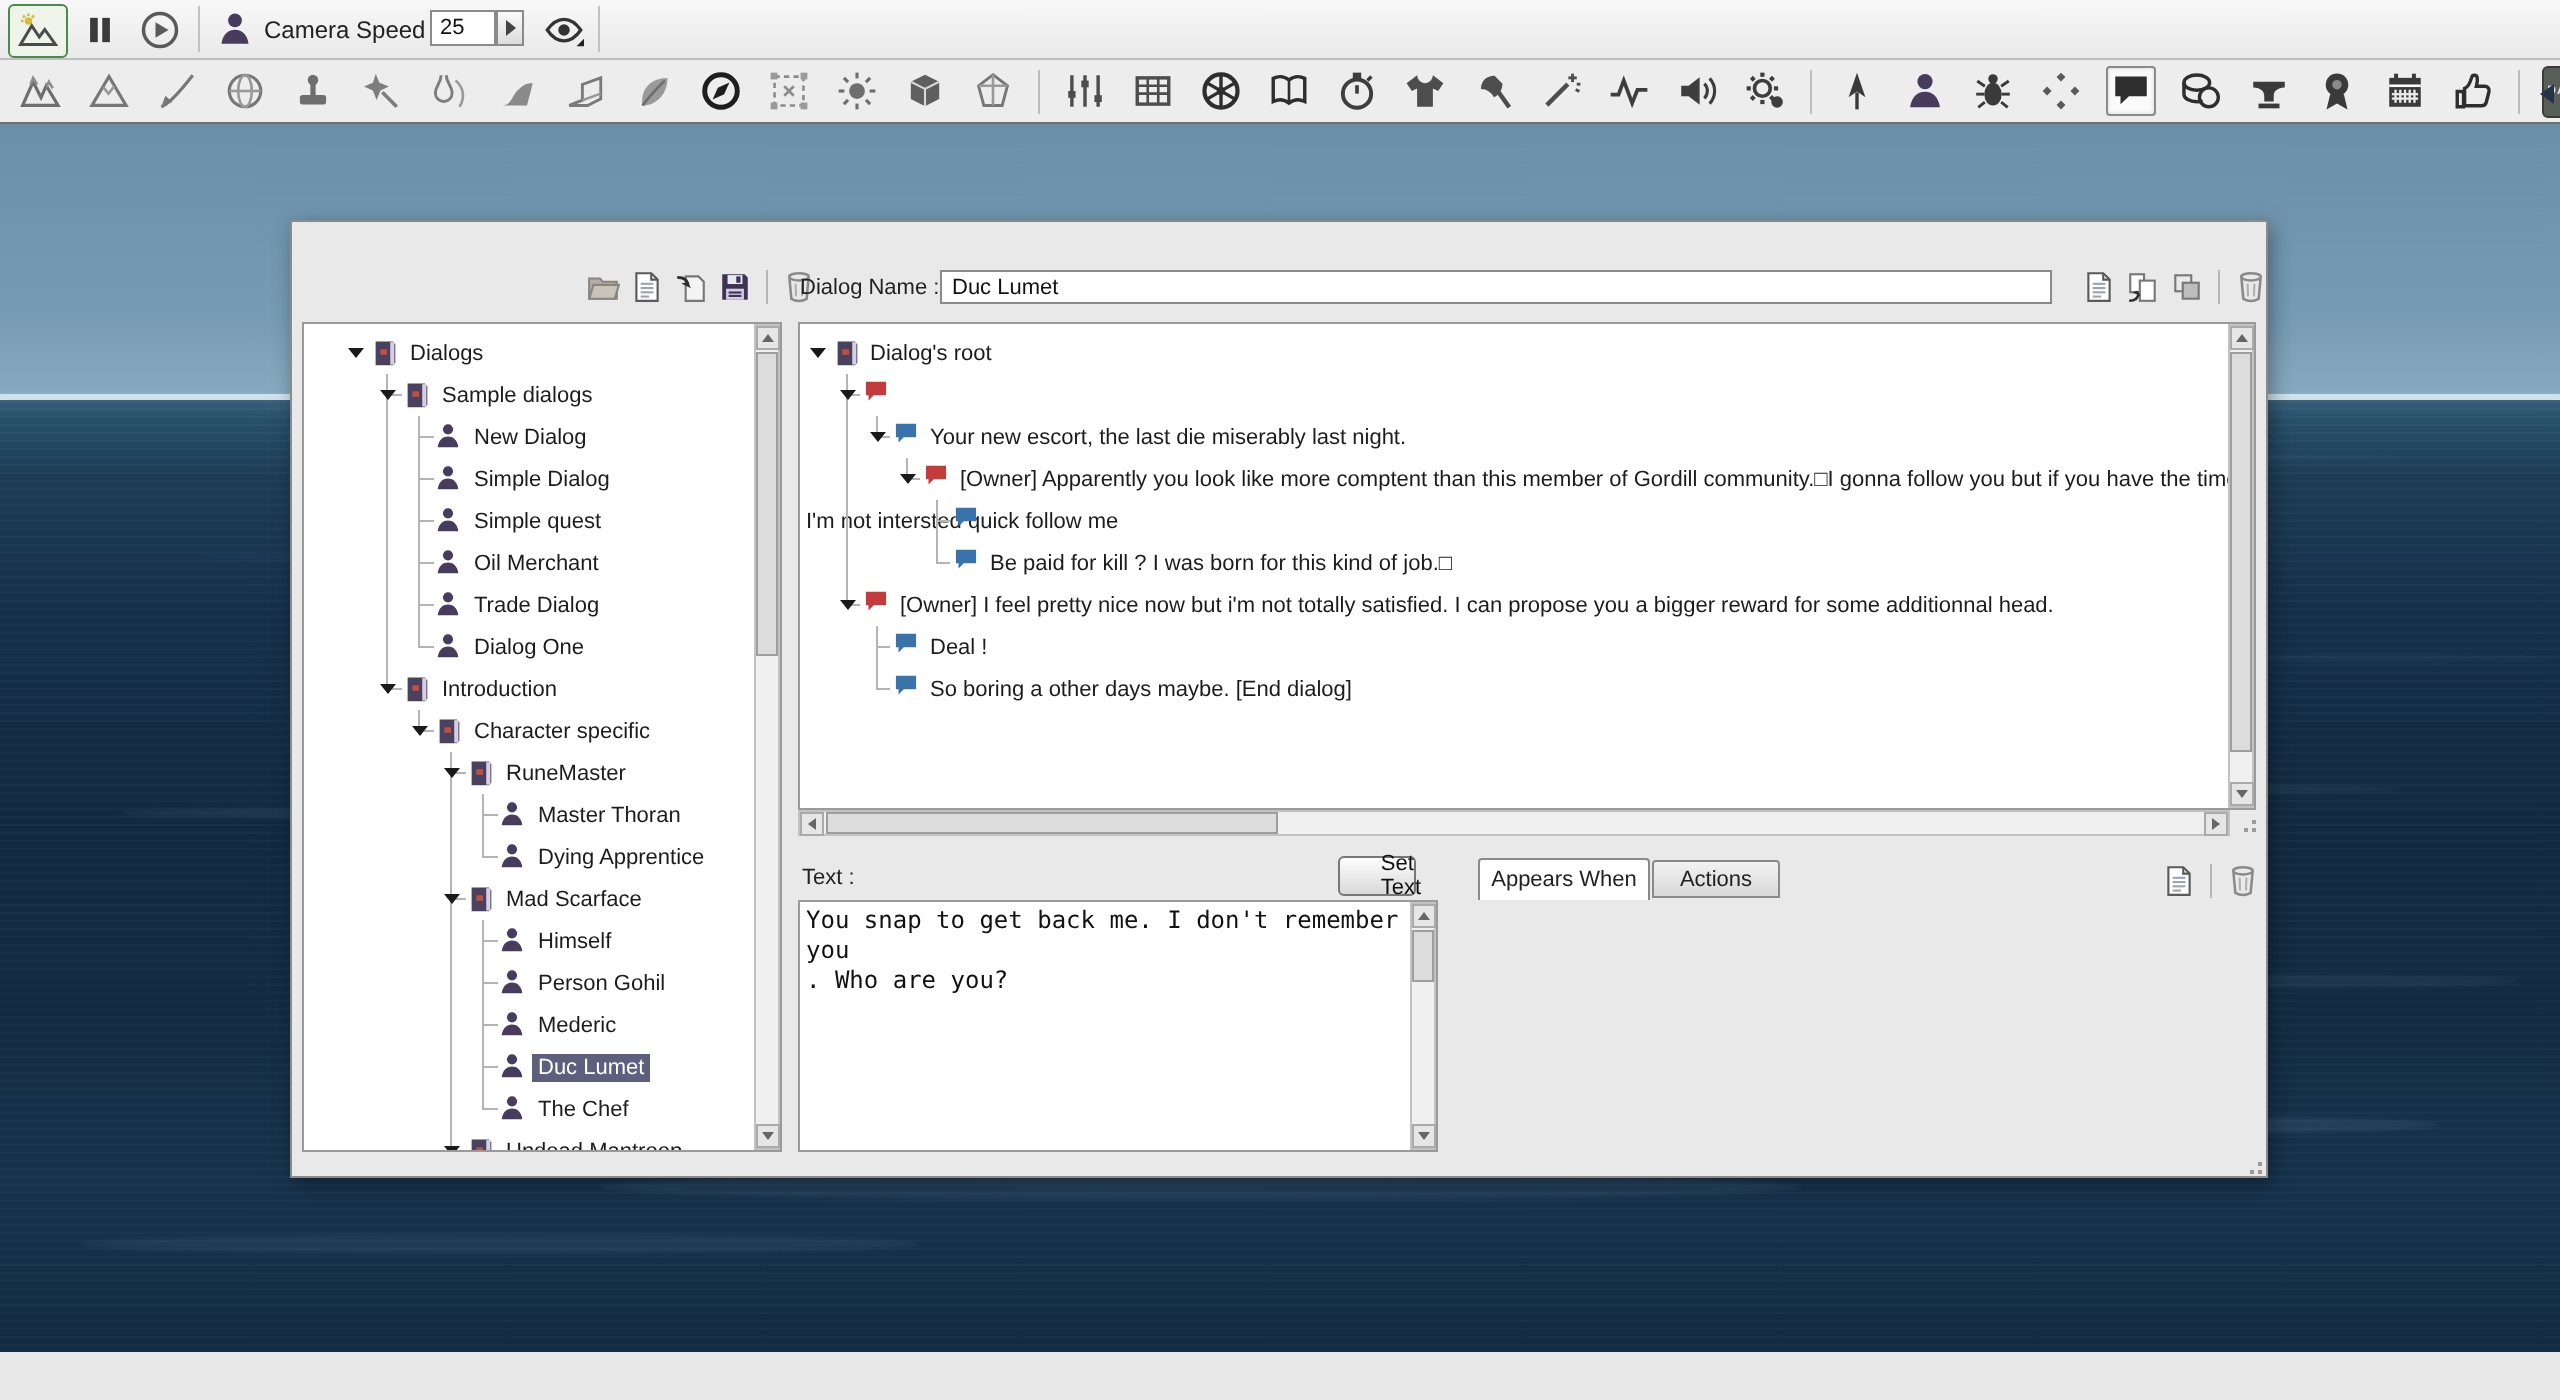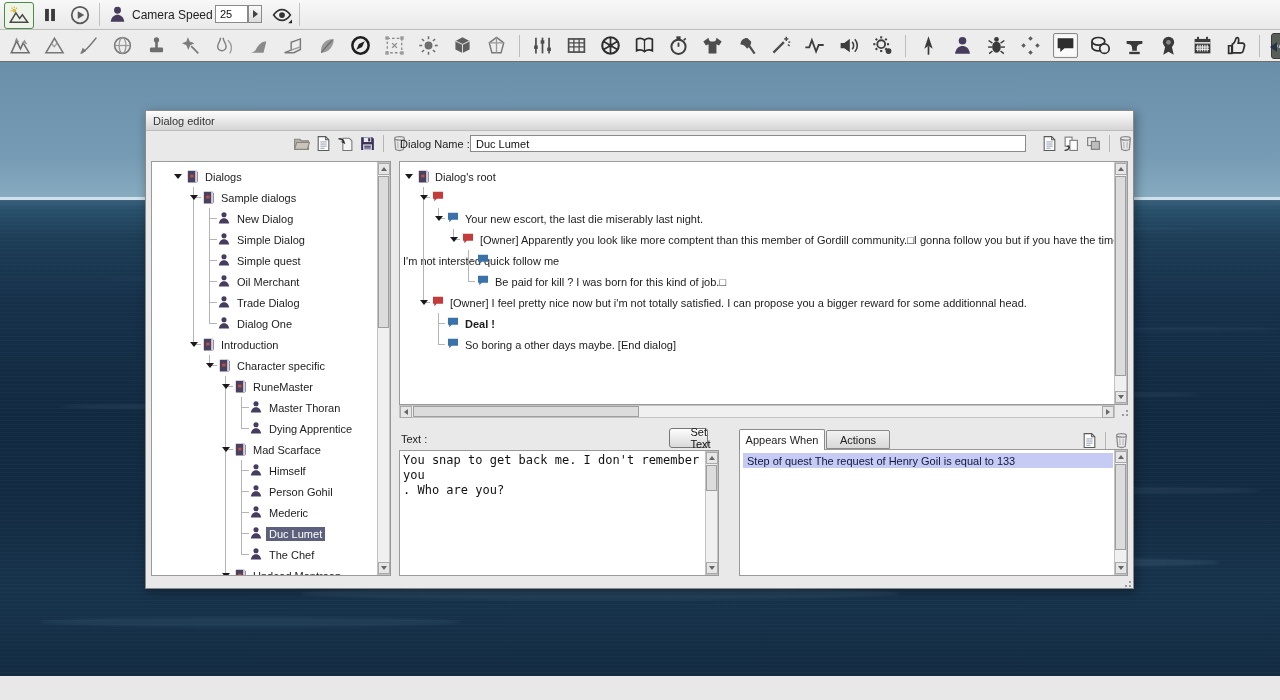--- a/index.html
+++ b/index.html
@@ -462,21 +462,20 @@
         </div>
         <div class="t2sep"></div>
         <div class="t2btn">
           <div id="data-chip">DATA</div>
         </div>
       </div>
   </div>
   <div id="collapse-arrow"></div>
 
   <div id="win">
-    <div id="win-title">Dialog editor</div>
 
     <div id="win-tools-left">
         <div class="wicon">
           <svg width="17" height="17" viewBox="0 0 16 16">
             <path d="M1.5 4h5l1.5 1.5h6.5V13.5h-13z" fill="#b3afa7" stroke="#8a867e"></path>
             <path d="M1.5 13.5L3.5 7h12l-2 6.5z" fill="#c8c4bc" stroke="#8a867e"></path>
           </svg>
         </div>
         <div class="wicon">
           <svg width="17" height="17" viewBox="0 0 16 16">
@@ -842,21 +841,21 @@
                 <path d="M1.8 1h12.4a0 0 0 0 1 0 0v8.4H6.6L3.4 12.6V9.4H1.8z" fill="#c43b3b"></path>
               </svg></div>
             <span class="tlabel" style="margin-left: 47px;">[Owner] I feel pretty nice now but i'm not totally satisfied. I can propose you a bigger reward for some additionnal head.</span>
           </div>
           <div class="trow">
             <div class="gv" style="left: 38px;"></div>
             <div class="gt" style="left: 38px; width: 7px;"></div>
             <div class="ticon" style="left: 46px;"><svg width="14" height="13" viewBox="0 0 16 16">
                 <path d="M1.8 1h12.4a0 0 0 0 1 0 0v8.4H6.6L3.4 12.6V9.4H1.8z" fill="#3a72aa"></path>
               </svg></div>
-            <span class="tlabel" style="margin-left: 62px; font-weight: bold;">Deal !</span>
+            <span class="tlabel" style="margin-left: 62px;">Deal !</span>
           </div>
           <div class="trow">
             <div class="ge" style="left: 38px;"></div>
             <div class="gt" style="left: 38px; width: 7px;"></div>
             <div class="ticon" style="left: 46px;"><svg width="14" height="13" viewBox="0 0 16 16">
                 <path d="M1.8 1h12.4a0 0 0 0 1 0 0v8.4H6.6L3.4 12.6V9.4H1.8z" fill="#3a72aa"></path>
               </svg></div>
             <span class="tlabel" style="margin-left: 62px;">So boring a other days maybe. [End dialog]</span>
           </div>
         </div>
@@ -918,34 +917,20 @@
         <div class="wsep"></div>
         <div class="wicon">
           <svg width="17" height="17" viewBox="0 0 16 16">
             <ellipse cx="8" cy="3.2" rx="4.6" ry="1.7" fill="none" stroke="#8a8a8a" stroke-width="1.2"></ellipse>
             <path d="M3.5 3.8l.9 9.8a7.5 7.5 0 0 0 7.2 0l.9-9.8" fill="none" stroke="#8a8a8a" stroke-width="1.2"></path>
             <line x1="6.4" y1="6.4" x2="6.6" y2="12.4" stroke="#b0b0b0"></line>
             <line x1="9.6" y1="6.4" x2="9.4" y2="12.4" stroke="#b0b0b0"></line>
           </svg>
         </div>
       </div>
-    <div class="panel" id="cond-panel">
-      <div id="cond-rows">
-          <div class="cond-row">Step of quest The request of Henry Goil is equal to 133</div>
-        </div>
-      <div class="sb" style="right:0;top:0;width:13px;height:125px;">
-        <div class="sb-box" style="left:0;top:0;">
-            <div class="tri-up"></div>
-          </div>
-        <div class="sb-thumb" style="left:0;top:13px;width:11px;height:86px;"></div>
-        <div class="sb-box" style="left:0;bottom:0;">
-            <div class="tri-dn"></div>
-          </div>
-      </div>
-    </div>
 
     <div class="grip" style="left:976px;top:467px;">
       <i style="right:0;bottom:0"></i>
         <i style="right:4px;bottom:0"></i>
         <i style="right:0;bottom:4px"></i>
     </div>
   </div>
 
 </div>
 

